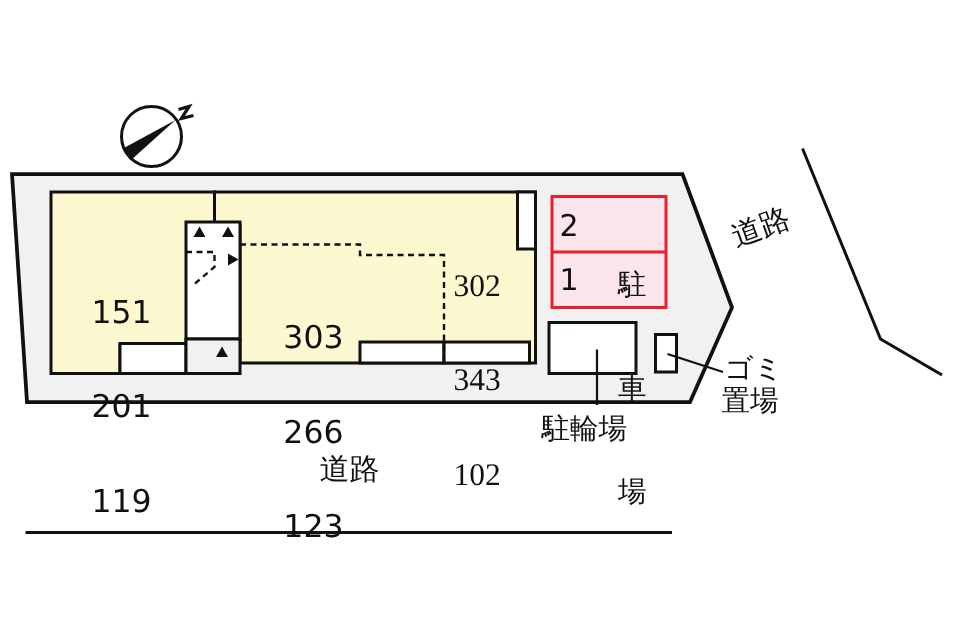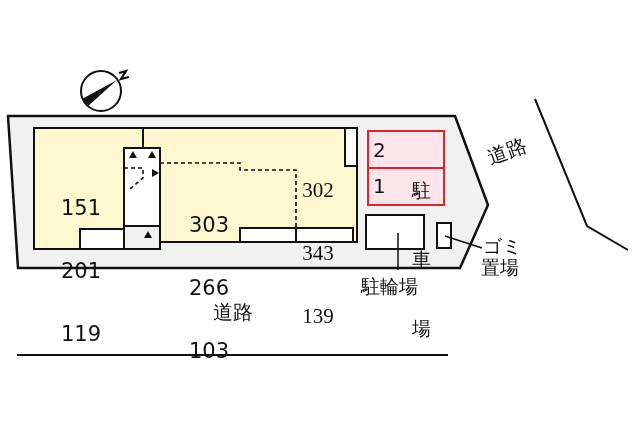--- a/index.html
+++ b/index.html
@@ -56,26 +56,26 @@
 </svg>
 
 <div class="lbl units" style="left:58px; top:156px; width:46px;">
   <div>151</div>
   <div>201</div>
   <div>119</div>
 </div>
 <div class="lbl units" style="left:183px; top:173px; width:46px;text-align:right;">
   <div>303</div>
   <div>266</div>
-  <div>103</div>
+  <div>123</div>
 </div>
 <div class="lbl units" style="left:295px; top:138px; width:46px;font-family:Liberation Serif, serif;">
   <div>302</div>
   <div>343</div>
-  <div>139</div>
+  <div>102</div>
 </div>
 
 <div class="lbl" style="left:373px; top:140px; font-size:20px;">2</div>
 <div class="lbl" style="left:373px; top:176px; font-size:20px;">1</div>
 <div class="lbl jp" style="left:412px; top:133px; line-height:23px;">
   <div>駐</div>
   <div>車</div>
   <div>場</div>
 </div>
 

